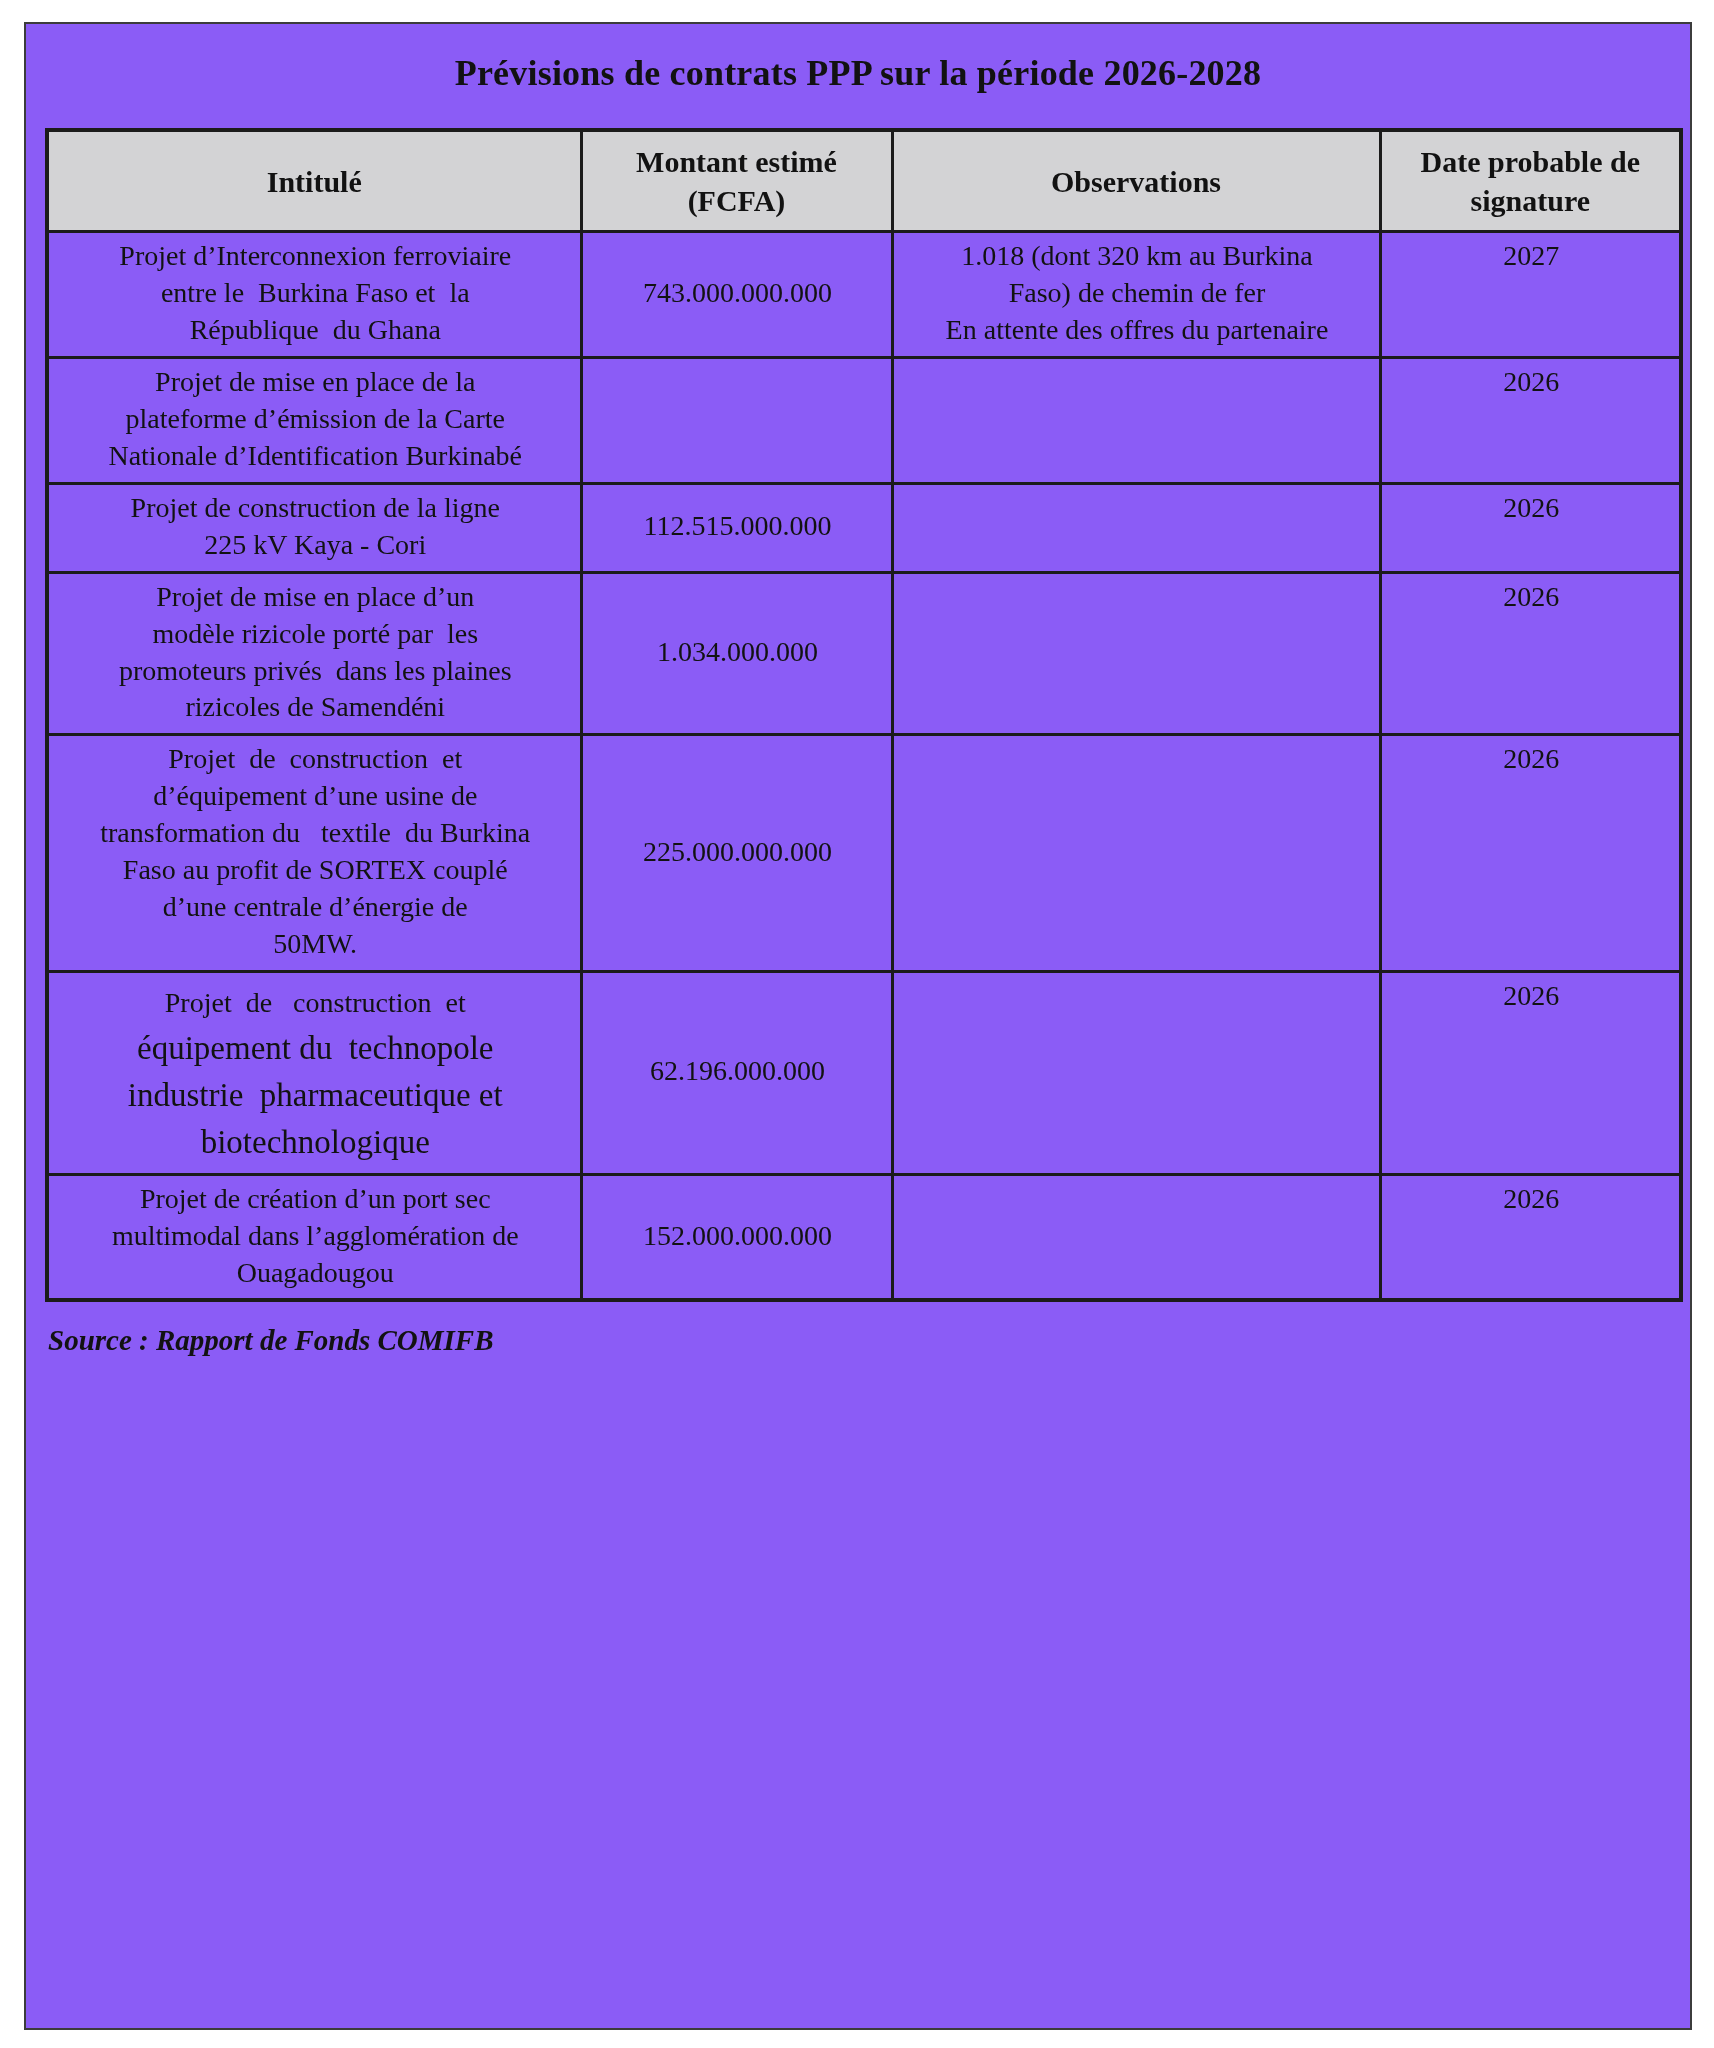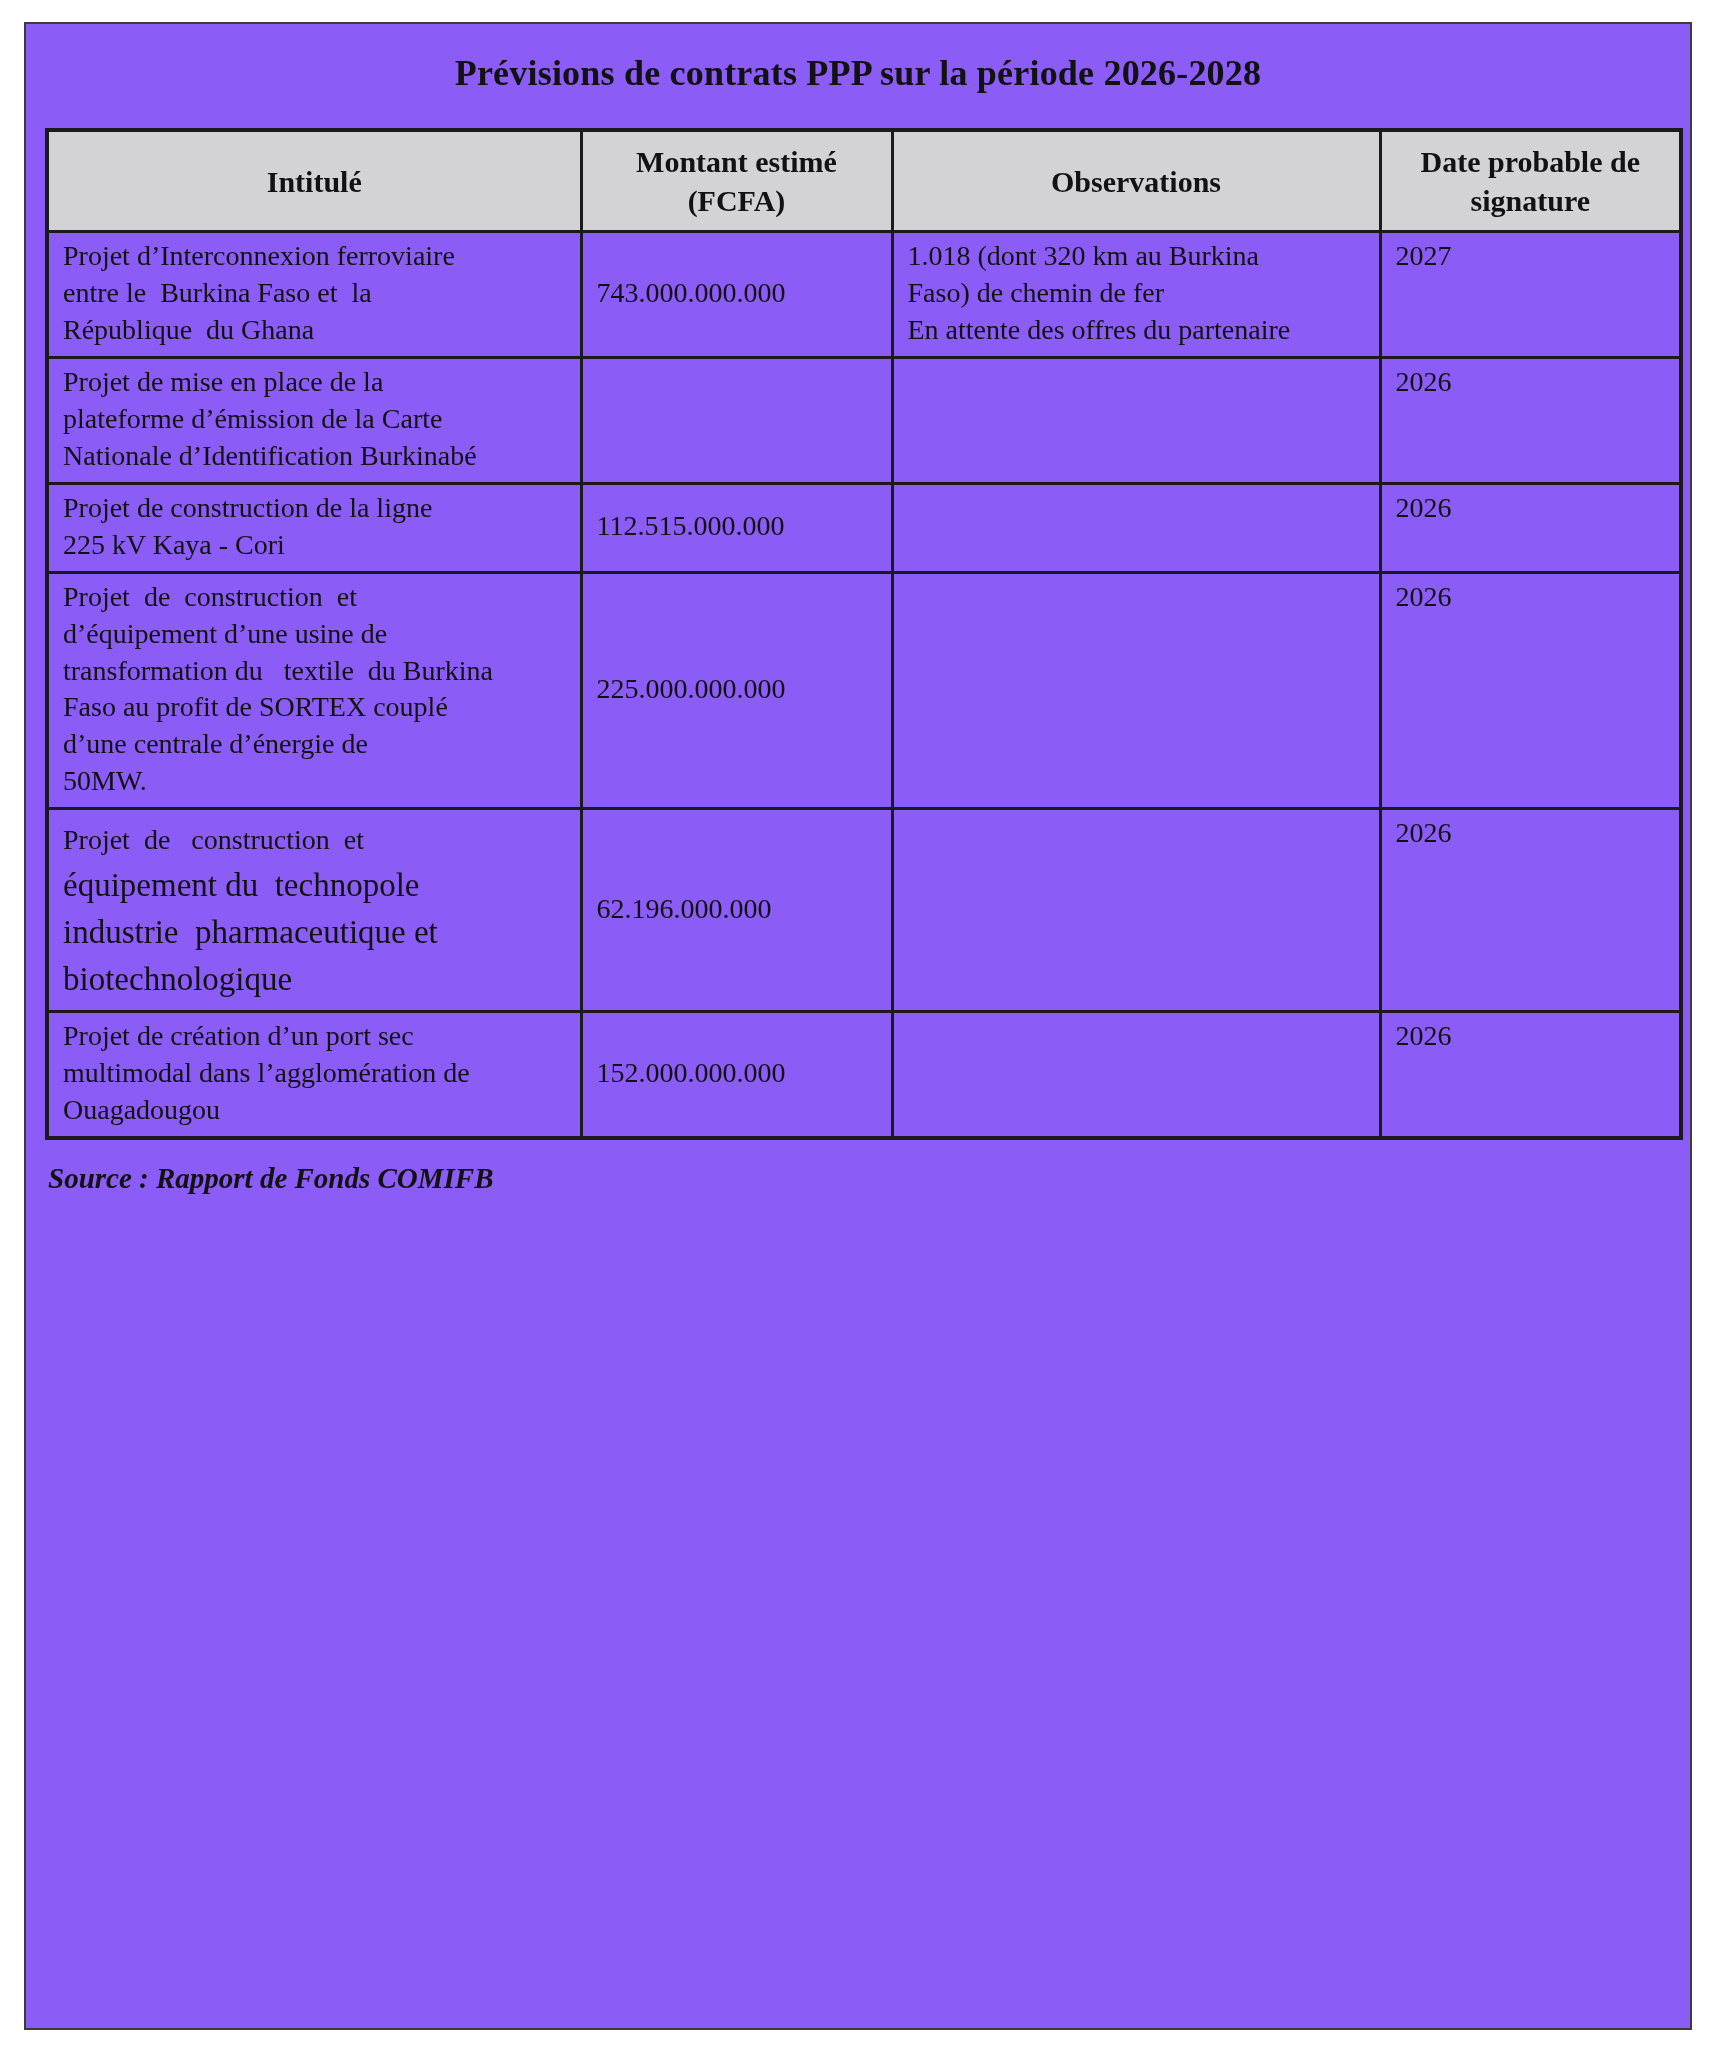--- a/index.html
+++ b/index.html
@@ -24,21 +24,21 @@
     width:1634px;
     table-layout:fixed;
     border:4px solid var(--border,#1b1b1b);
   }
   th,td{
     box-sizing:border-box;
     border:3px solid var(--border,#1b1b1b);
     font-size:28px;
     line-height:1.32;
     vertical-align:top;
-    text-align:left;
+    text-align:center;
     padding:5px 12px 7px 14px;
   }
   th{
     background:var(--header-bg,#d3d3d5);
     font-weight:bold;
     text-align:center;
     vertical-align:middle;
     font-size:30px;
     line-height:1.3;
     padding:10px 8px;
@@ -101,20 +101,29 @@
           <td class="c-date">2026</td>
         </tr>
         <tr>
           <td class="c-intitule"><span class="pre">Projet de construction de la ligne
 225 kV Kaya - Cori</span></td>
           <td class="c-montant">112.515.000.000</td>
           <td class="c-observations pre"></td>
           <td class="c-date">2026</td>
         </tr>
         <tr>
+          <td class="c-intitule"><span class="pre">Projet de mise en place d’un
+modèle rizicole porté par  les
+promoteurs privés  dans les plaines
+rizicoles de Samendéni</span></td>
+          <td class="c-montant">1.034.000.000</td>
+          <td class="c-observations pre"></td>
+          <td class="c-date">2026</td>
+        </tr>
+        <tr>
           <td class="c-intitule"><span class="pre">Projet  de  construction  et
 d’équipement d’une usine de
 transformation du   textile  du Burkina
 Faso au profit de SORTEX couplé
 d’une centrale d’énergie de
 50MW.</span></td>
           <td class="c-montant">225.000.000.000</td>
           <td class="c-observations pre"></td>
           <td class="c-date">2026</td>
         </tr>

